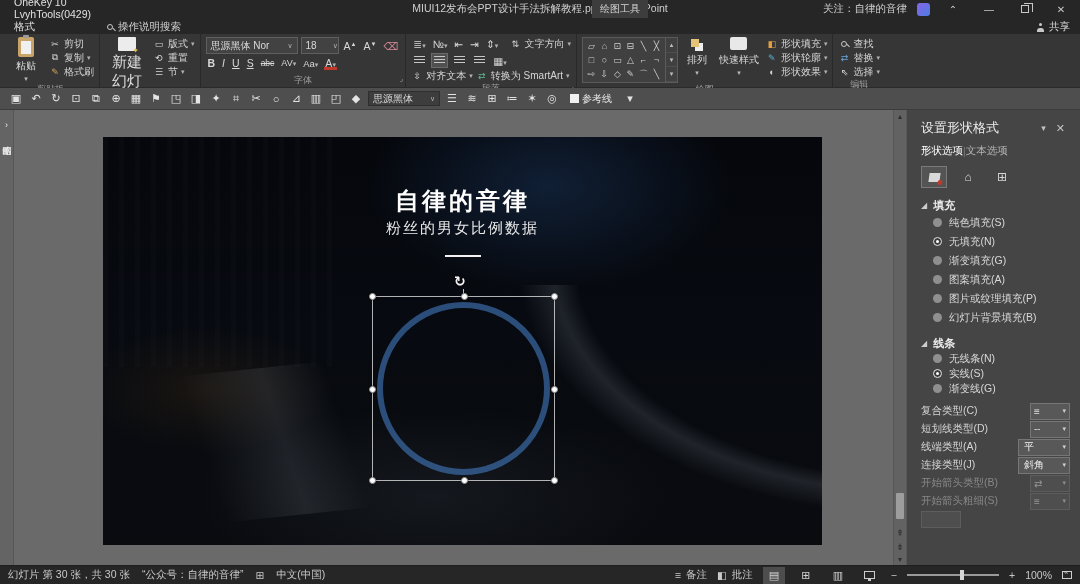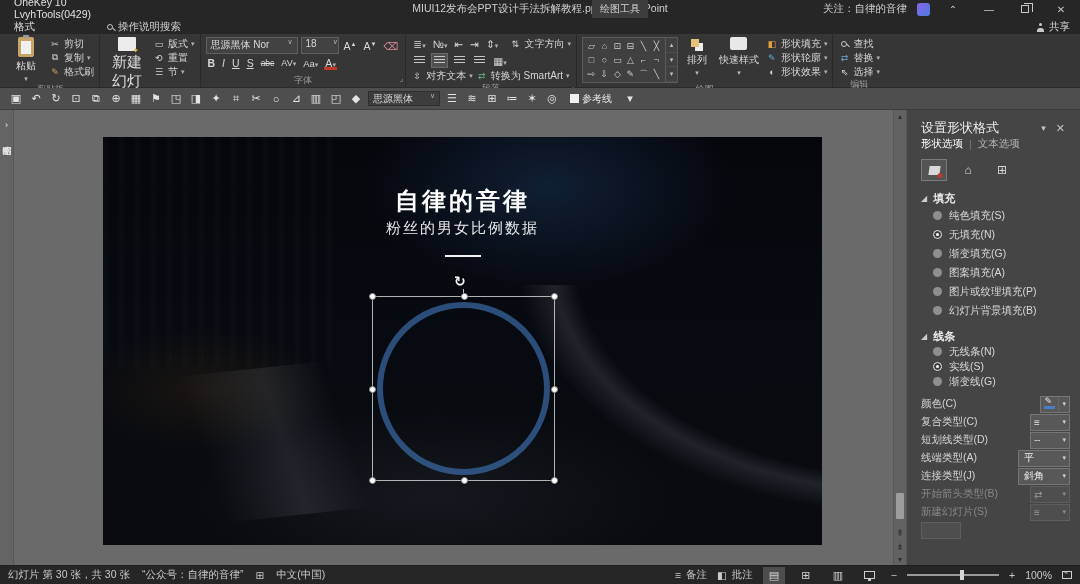--- a/index.html
+++ b/index.html
@@ -39,21 +39,21 @@
 .bigbtn .car{font-size:7px;color:#b8b8b8}
 .smallcol{display:flex;flex-direction:column;justify-content:flex-start;gap:1px}
 .srow{display:flex;align-items:center;gap:3px;font-size:10px;color:#d6d6d6;height:13px;white-space:nowrap}
 .srow .ico{width:12px;text-align:center;font-size:9px}
 .car{font-size:7px;color:#b0b0b0}
 .clip-ico{width:16px;height:20px;background:#c9a469;border-radius:2px;position:relative}
 .clip-ico::before{content:"";position:absolute;left:3px;top:4px;width:10px;height:13px;background:#f0f0f0}
 .clip-ico::after{content:"";position:absolute;left:5px;top:-2px;width:6px;height:3px;background:#9b9b9b;border-radius:1px}
 .newslide-ico{width:18px;height:14px;background:#ececec;border-radius:1px;position:relative}
 .newslide-ico::after{content:"✦";position:absolute;right:-3px;bottom:-4px;color:#e8c04a;font-size:8px}
-.combo{height:17px;background:#424242;border:1px solid #5f5f5f;display:flex;align-items:flex-start;gap:16px;padding:0 4px;font-size:10px;color:#d8d8d8;white-space:nowrap}
+.combo{height:17px;background:#424242;border:1px solid #5f5f5f;display:flex;align-items:center;gap:16px;padding:0 4px;font-size:10px;color:#d8d8d8;white-space:nowrap}
 .fontrow{display:flex;align-items:center;gap:3px}
 .btn-l{font-size:10.5px;color:#d8d8d8;padding:0 2px}
 .u{text-decoration:underline}.s{text-decoration:line-through}.i{font-style:italic}.b{font-weight:bold}
 .acolor{position:relative;padding:0 2px}
 .acolor::after{content:"";position:absolute;left:1px;right:1px;bottom:-1px;height:3px;background:#c0392b}
 .bars{width:11px;height:9px;background:repeating-linear-gradient(180deg,#c6c6c6 0 1px,transparent 1px 3px)}
 .barbtn{width:17px;height:15px;display:flex;align-items:center;justify-content:center}
 .barbtn.sel{background:#505050;border:1px solid #6a6a6a}
 .shapegrid{display:grid;grid-template-columns:repeat(6,13px);grid-auto-rows:14px;background:#404040;border:1px solid #5a5a5a;padding:1px 2px;align-content:center}
 .shapegrid span{display:flex;align-items:center;justify-content:center;font-size:9px;color:#cfcfcf}
@@ -98,21 +98,21 @@
 #vscroll{position:absolute;left:893px;top:0;bottom:0;width:14px;background:#626262;border-left:1px solid #575757;border-right:1px solid #575757}
 #vscroll .sarr{position:absolute;left:0;right:0;height:12px;display:flex;align-items:center;justify-content:center;font-size:7px;color:#2f2f2f}
 #vscroll .thumb{position:absolute;left:2px;right:2px;top:383px;height:26px;background:#9d9d9d;border-radius:1px}
 #vscroll .pbtn{position:absolute;left:0;right:0;height:13px;display:flex;align-items:center;justify-content:center;font-size:9px;color:#2f2f2f}
 
 
 #panel{position:absolute;left:907px;top:0;right:0;bottom:0;background:#454545;padding:0 10px 0 14px;overflow:hidden}
 #panel-head{display:flex;align-items:center;margin-top:9px}
 #panel-head .pt{font-size:13px;color:#ececec;flex:1}
 #panel-head .hbtn{color:#c2c2c2;font-size:9px;padding:0 5px}
-#ptabs{display:flex;align-items:center;gap:6px;font-size:10.5px}
+#ptabs{display:flex;align-items:center;margin-top:7px;font-size:10.5px}
 #ptabs .pt-a{color:#fff}
 #ptabs .pt-b{color:#b5b5b5}
 #ptabs .sep{color:#7a7a7a}
 #picons{display:flex;align-items:center;gap:8px;margin-top:7px;height:24px}
 .picon{width:26px;height:22px;display:flex;align-items:center;justify-content:center;font-size:12px;color:#d8d8d8}
 .picon.sel{background:#545454;border:1px solid #7a7a7a}
 .bucket{width:11px;height:9px;background:#d9d9d9;transform:skewX(-8deg);position:relative}
 .bucket::after{content:"";position:absolute;right:-3px;bottom:-3px;width:5px;height:5px;border-radius:50%;background:#c0392b}
 .psec{display:flex;align-items:center;gap:6px;margin-top:9px;font-size:11px;color:#ececec;font-weight:bold}
 .psec .tri{font-size:8px;color:#cdcdcd;font-weight:normal}
@@ -569,30 +569,20 @@
           <span>实线(S)</span>
         </div>
 
         <div class="popt compact">
           <span class="radio"></span>
           <span>渐变线(G)</span>
         </div>
       </div>
 
     <div class="prow">
-      <span class="plabel">颜色(C)</span>
-      <span class="pctl">
-          <span class="cbtn">
-            <span class="pen-ico"></span>
-            <span style="width:1px;height:13px;background:#6a6a6a"></span>
-            <span class="car">▾</span>
-          </span>
-        </span>
-    </div>
-    <div class="prow">
       <span class="plabel">复合类型(C)</span>
       <span class="pctl">
           <span class="cbtn w40">
             <span class="dropico">≡</span>
             <span class="car">▾</span>
           </span>
         </span>
     </div>
     <div class="prow">
       <span class="plabel">短划线类型(D)</span>
@@ -624,21 +614,21 @@
     <div class="prow disabled">
       <span class="plabel">开始箭头类型(B)</span>
       <span class="pctl">
           <span class="cbtn w40">
             <span class="dropico">⇄</span>
             <span class="car">▾</span>
           </span>
         </span>
     </div>
     <div class="prow disabled">
-      <span class="plabel">新建幻灯片(S)</span>
+      <span class="plabel">开始箭头粗细(S)</span>
       <span class="pctl">
           <span class="cbtn w40">
             <span class="dropico">≡</span>
             <span class="car">▾</span>
           </span>
         </span>
     </div>
     <div class="prow disabled">
 
       <span class="pctl">

